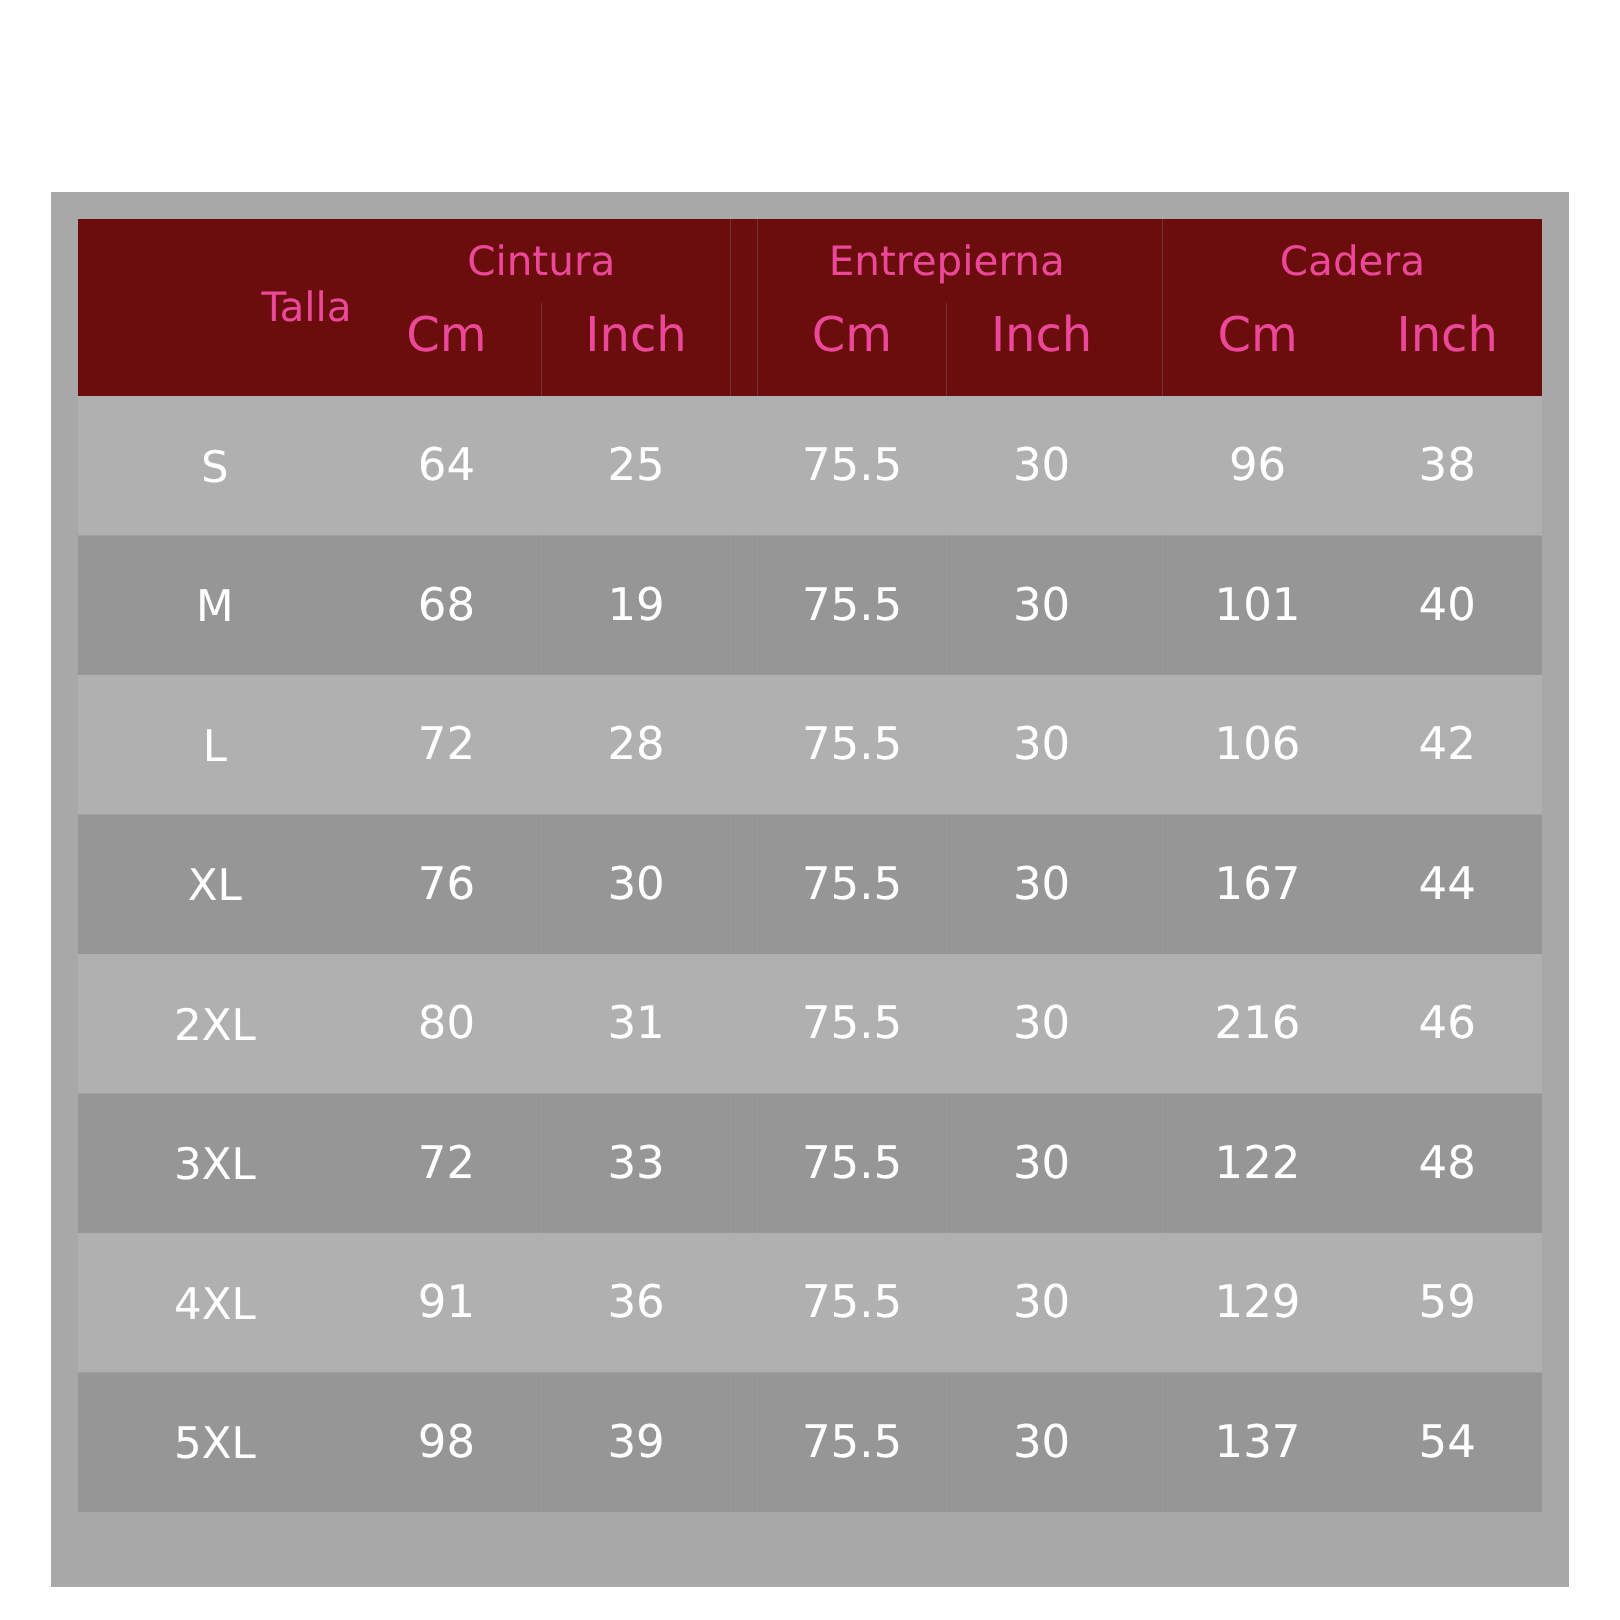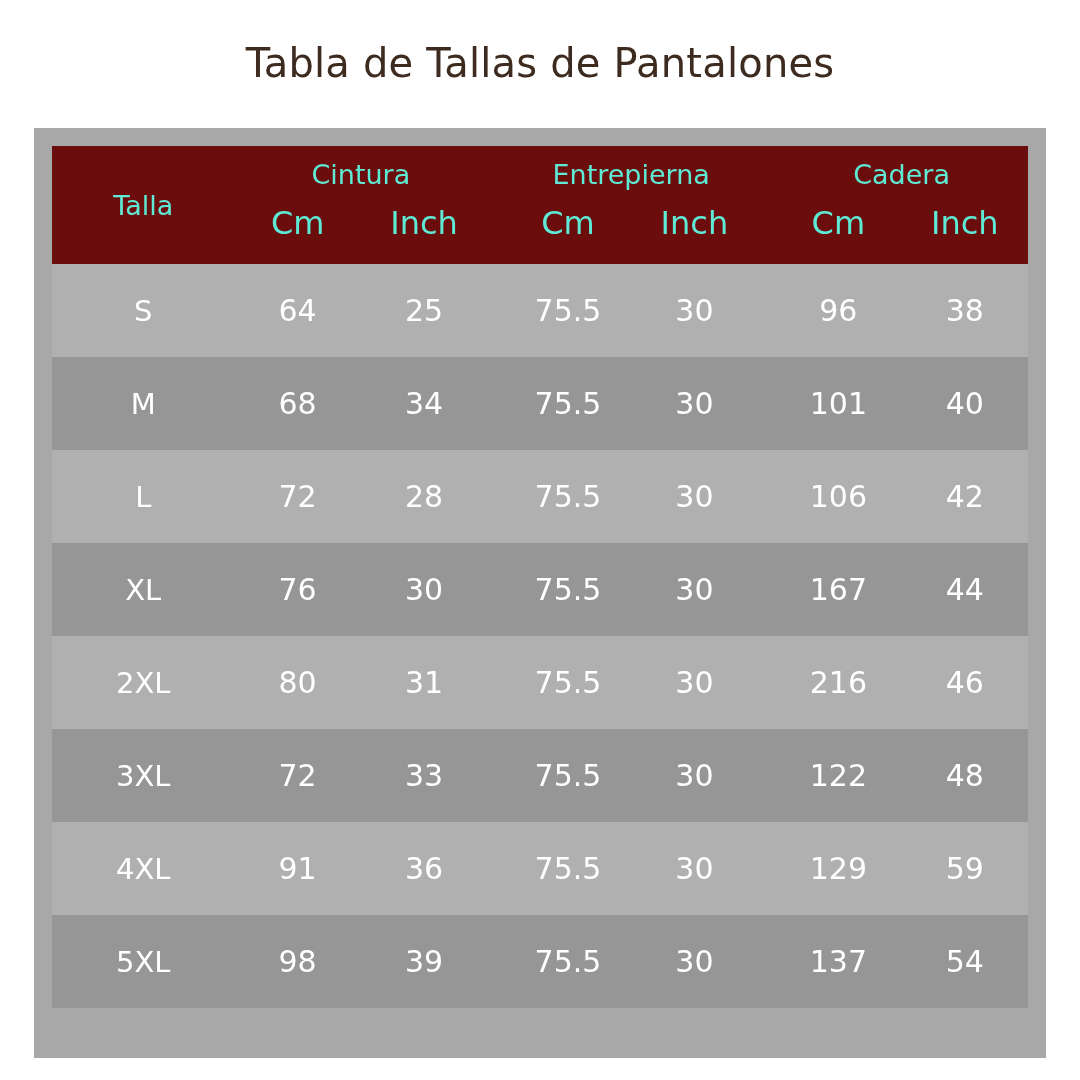--- a/index.html
+++ b/index.html
@@ -45,39 +45,39 @@
     width: 976px;
   }
   table.size-table {
     width: 976px;
     border-collapse: collapse;
     table-layout: fixed;
   }
   thead tr.group-row th,
   thead tr.unit-row th {
     background: #6b0d0d;
-    color: #5eead4;
+    color: #ec4899;
     font-weight: normal;
     padding: 0;
   }
   thead tr.group-row th {
     height: 56px;
     vertical-align: middle;
     font-size: 27px;
   }
   thead tr.unit-row th {
     height: 60px;
     vertical-align: top;
     font-size: 32px;
     padding-top: 2px;
   }
   th.talla-head {
     font-size: 25px;
     vertical-align: middle;
-    text-align: center;
+    text-align: right;
   }
   .col-talla { width: 166px; }
   .col-num   { width: 115px; }
   .col-gap   { width: 16px; }
 
   tbody tr td {
     height: 91px;
     text-align: center;
     vertical-align: middle;
     color: #ffffff;
@@ -92,21 +92,20 @@
   }
   tbody tr td.size-cell {
     font-size: 29px;
   }
 </style>
 </head>
 <body>
 
 <div class="page">
 
-  <div class="title">Tabla de Tallas de Pantalones</div>
 
   <div class="panel">
     <div class="table-wrap">
       <table class="size-table">
         <colgroup>
           <col class="col-talla">
           <col class="col-num">
           <col class="col-num">
           <col class="col-gap">
           <col class="col-num">
@@ -143,21 +142,21 @@
             <td>75.5</td>
             <td>30</td>
             <td></td>
             <td>96</td>
             <td>38</td>
           </tr>
 
           <tr class="even-row">
             <td class="size-cell">M</td>
             <td>68</td>
-            <td>34</td>
+            <td>19</td>
             <td></td>
             <td>75.5</td>
             <td>30</td>
             <td></td>
             <td>101</td>
             <td>40</td>
           </tr>
 
           <tr class="odd-row">
             <td class="size-cell">L</td>

